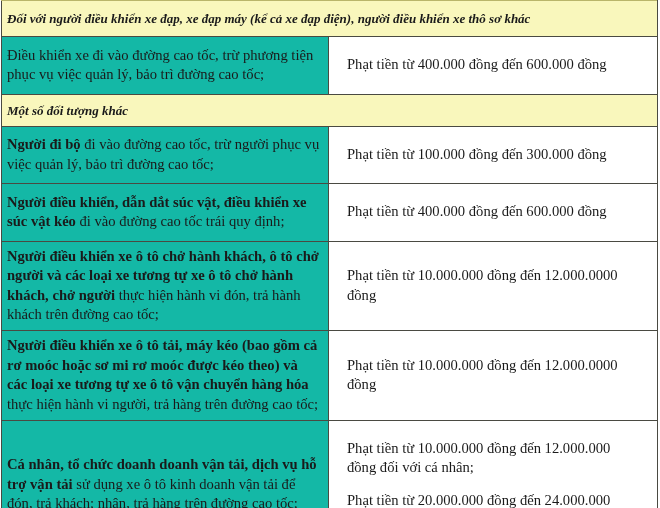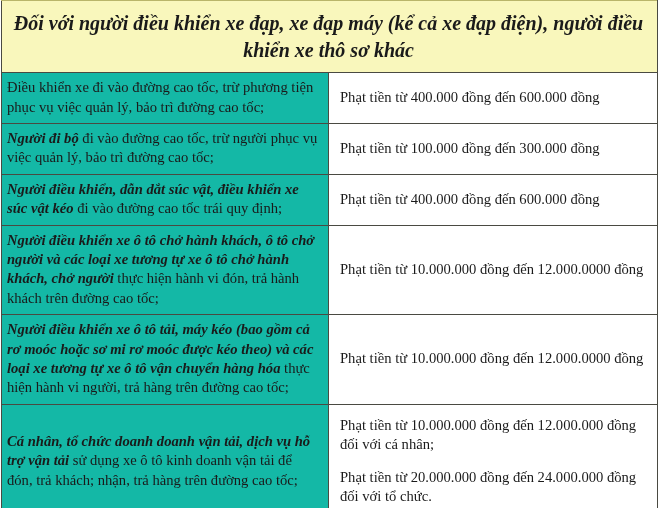--- a/index.html
+++ b/index.html
@@ -34,46 +34,45 @@
     font-size: 14.6px;
     line-height: 1.33;
     box-sizing: border-box;
   }
   col.c-left  { width: 327px; }
   col.c-right { width: 329px; }
 
   
   tr.banner-row td {
     background: #f9f7bc;
-    text-align: center;
     font-style: italic;
     font-weight: bold;
-    font-size: 20px;
+    font-size: 13px;
     padding-top: 7px;
     padding-bottom: 7px;
     border-left: 1px solid #4a4a42;
     border-right: 1px solid #4a4a42;
     margin-top: 15px;
   }
   tr.banner-row.first td {
     border-top: 1px solid #b9b56a;
     padding-top: 9px;
     padding-bottom: 9px;
   }
   td.cell-left {
     background: #14b8a6;
     text-align: left;
   }
   td.cell-right {
     background: #ffffff;
     text-align: left;
     padding-left: 8px;
   }
-  .b { font-weight: bold; font-style: italic; }
-  .para { margin: 6px; }
+  .b { font-weight: bold; }
+  .para { margin: 13px; }
   .para + .para { margin-top: 13px; }
 </style>
 </head>
 <body>
 
 <div class="page">
   <table class="penalty-table">
     <colgroup>
       <col class="c-left">
       <col class="c-right">
@@ -84,20 +83,23 @@
         <td colspan="2">Đối với người điều khiển xe đạp, xe đạp máy (kể cả xe đạp điện), người điều khiển xe thô sơ khác</td>
       </tr>
 
       <tr>
         <td class="cell-left"><span class="b"></span><span>Điều khiển xe đi vào đường cao tốc, trừ phương tiện phục vụ việc quản lý, bảo trì đường cao tốc;</span></td>
         <td class="cell-right">
           <p class="para">Phạt tiền từ 400.000 đồng đến 600.000 đồng</p>
         </td>
       </tr>
 
+      <tr class="banner-row">
+        <td colspan="2">Một số đối tượng khác</td>
+      </tr>
 
       <tr>
         <td class="cell-left"><span class="b">Người đi bộ</span><span> đi vào đường cao tốc, trừ người phục vụ việc quản lý, bảo trì đường cao tốc;</span></td>
         <td class="cell-right">
           <p class="para">Phạt tiền từ 100.000 đồng đến 300.000 đồng</p>
         </td>
       </tr>
 
       <tr>
         <td class="cell-left"><span class="b">Người điều khiển, dẫn dắt súc vật, điều khiển xe súc vật kéo</span><span> đi vào đường cao tốc trái quy định;</span></td>

